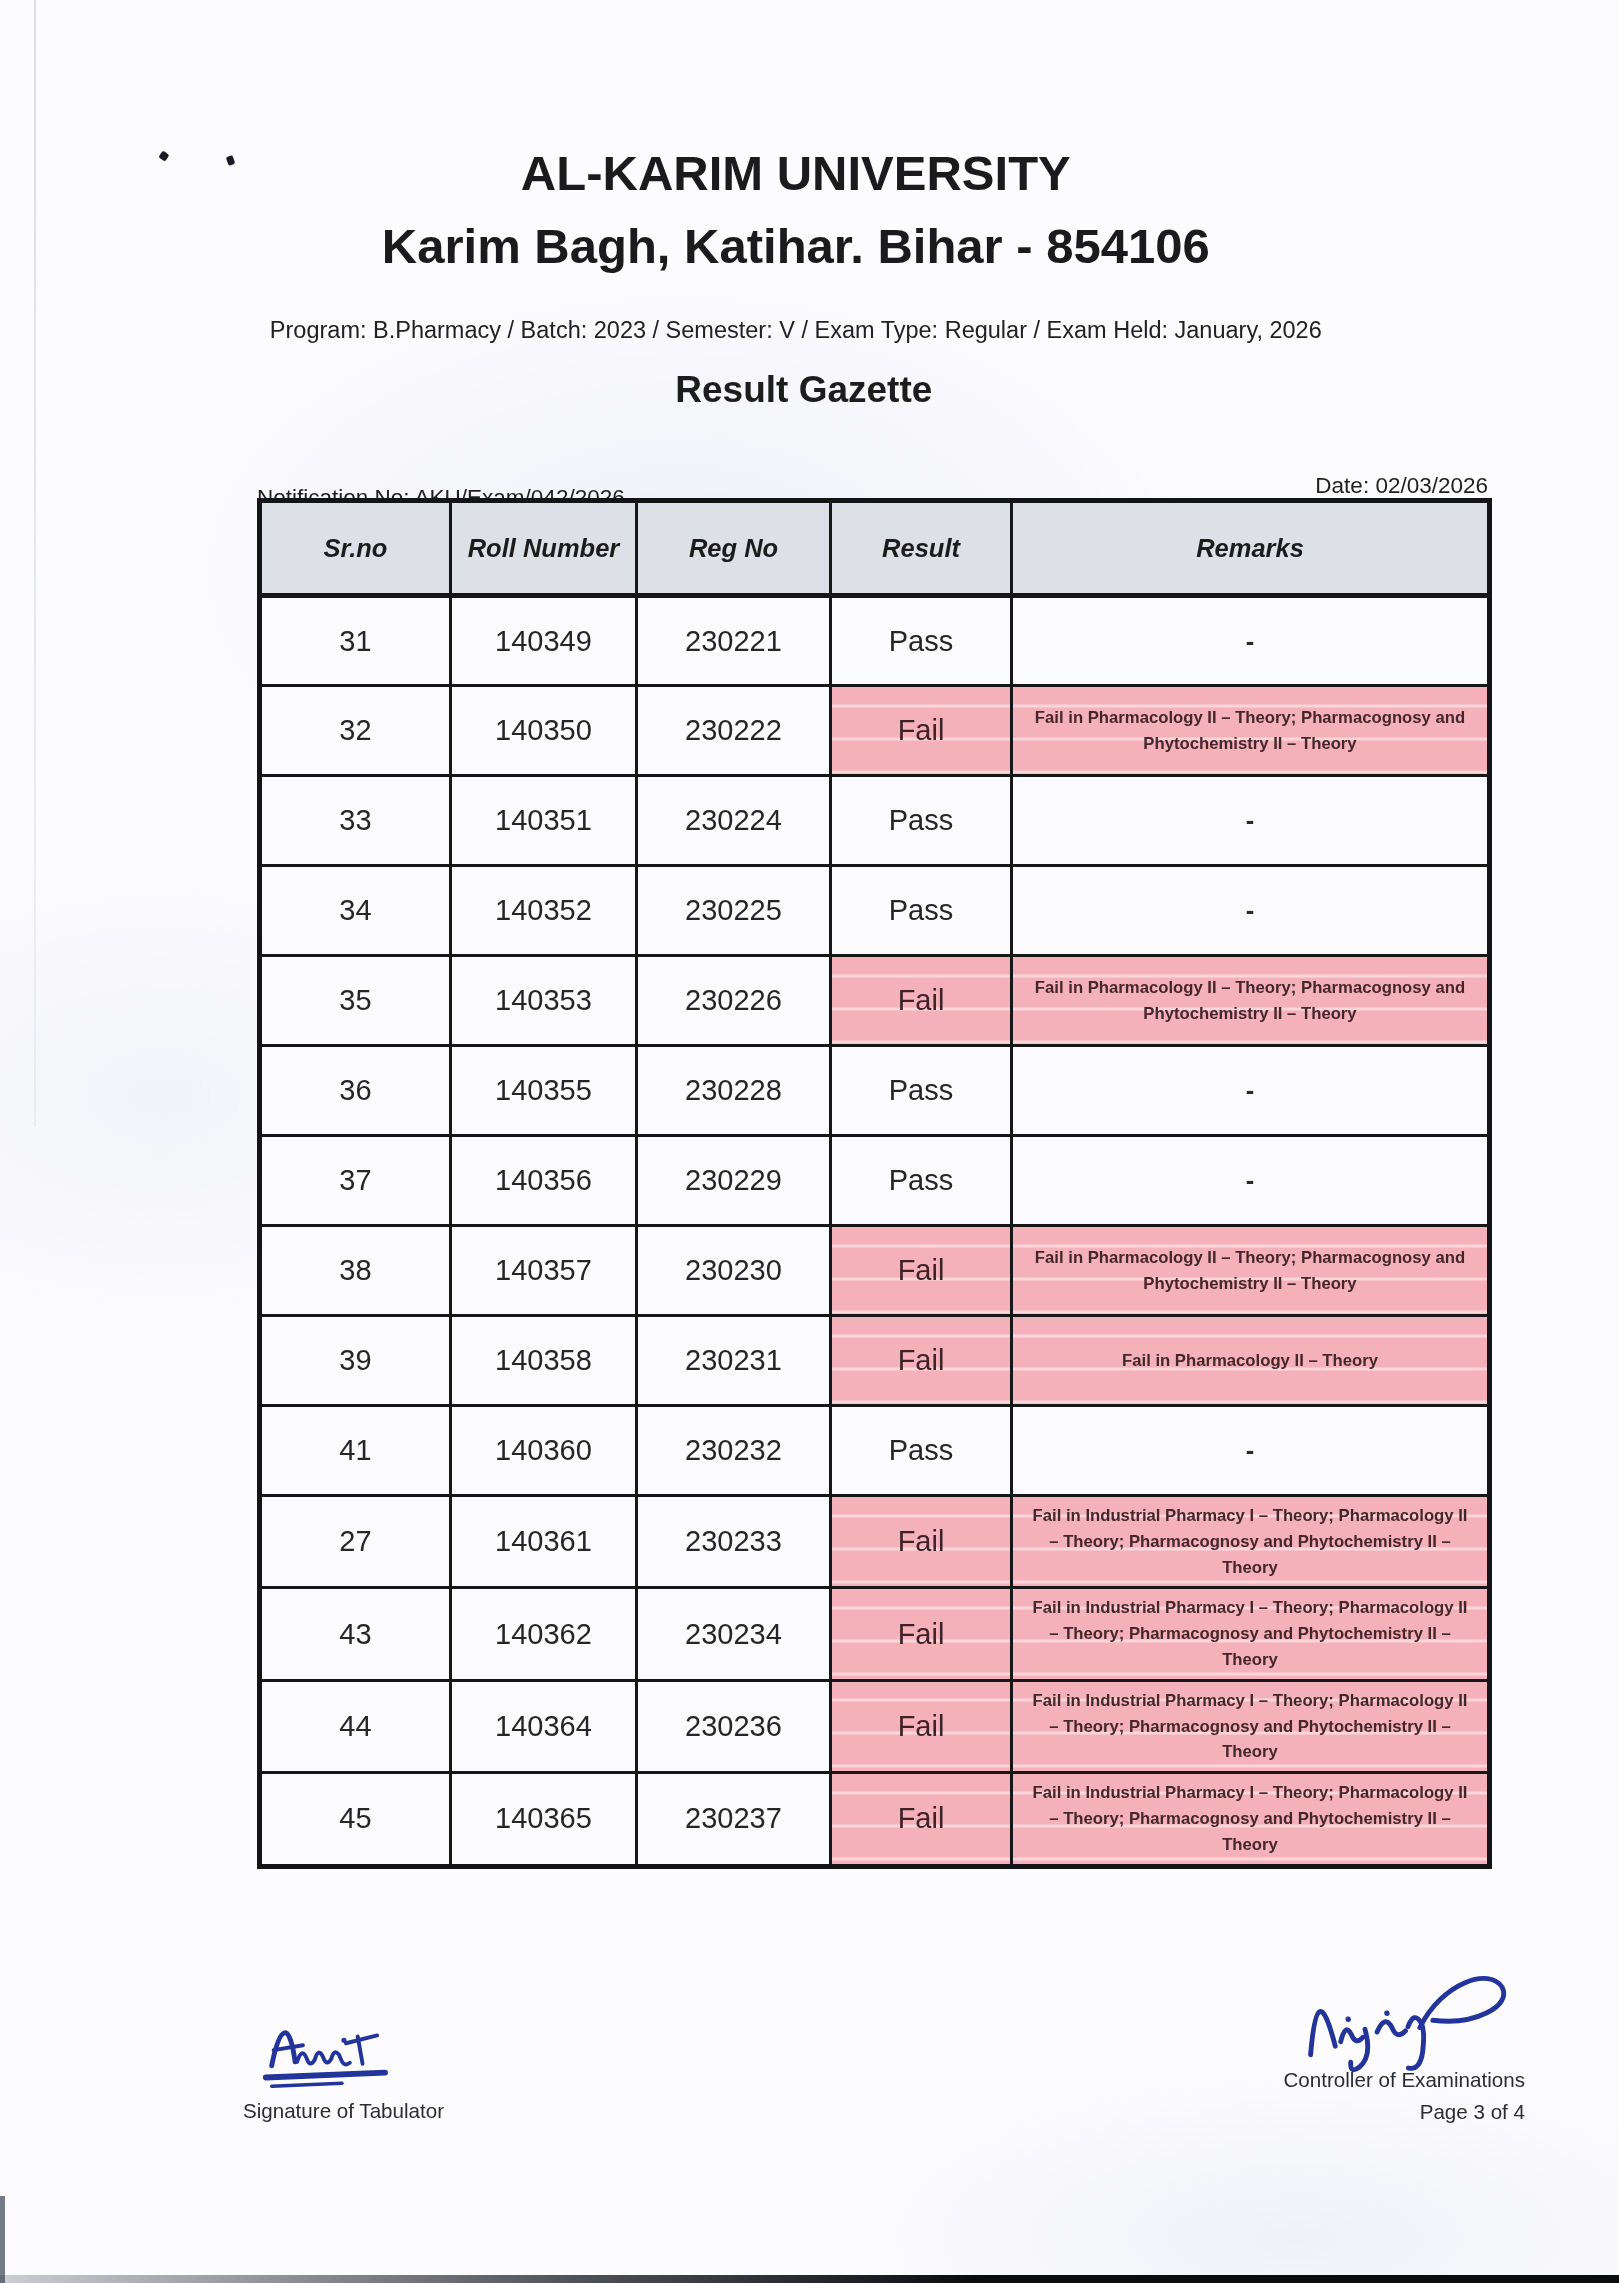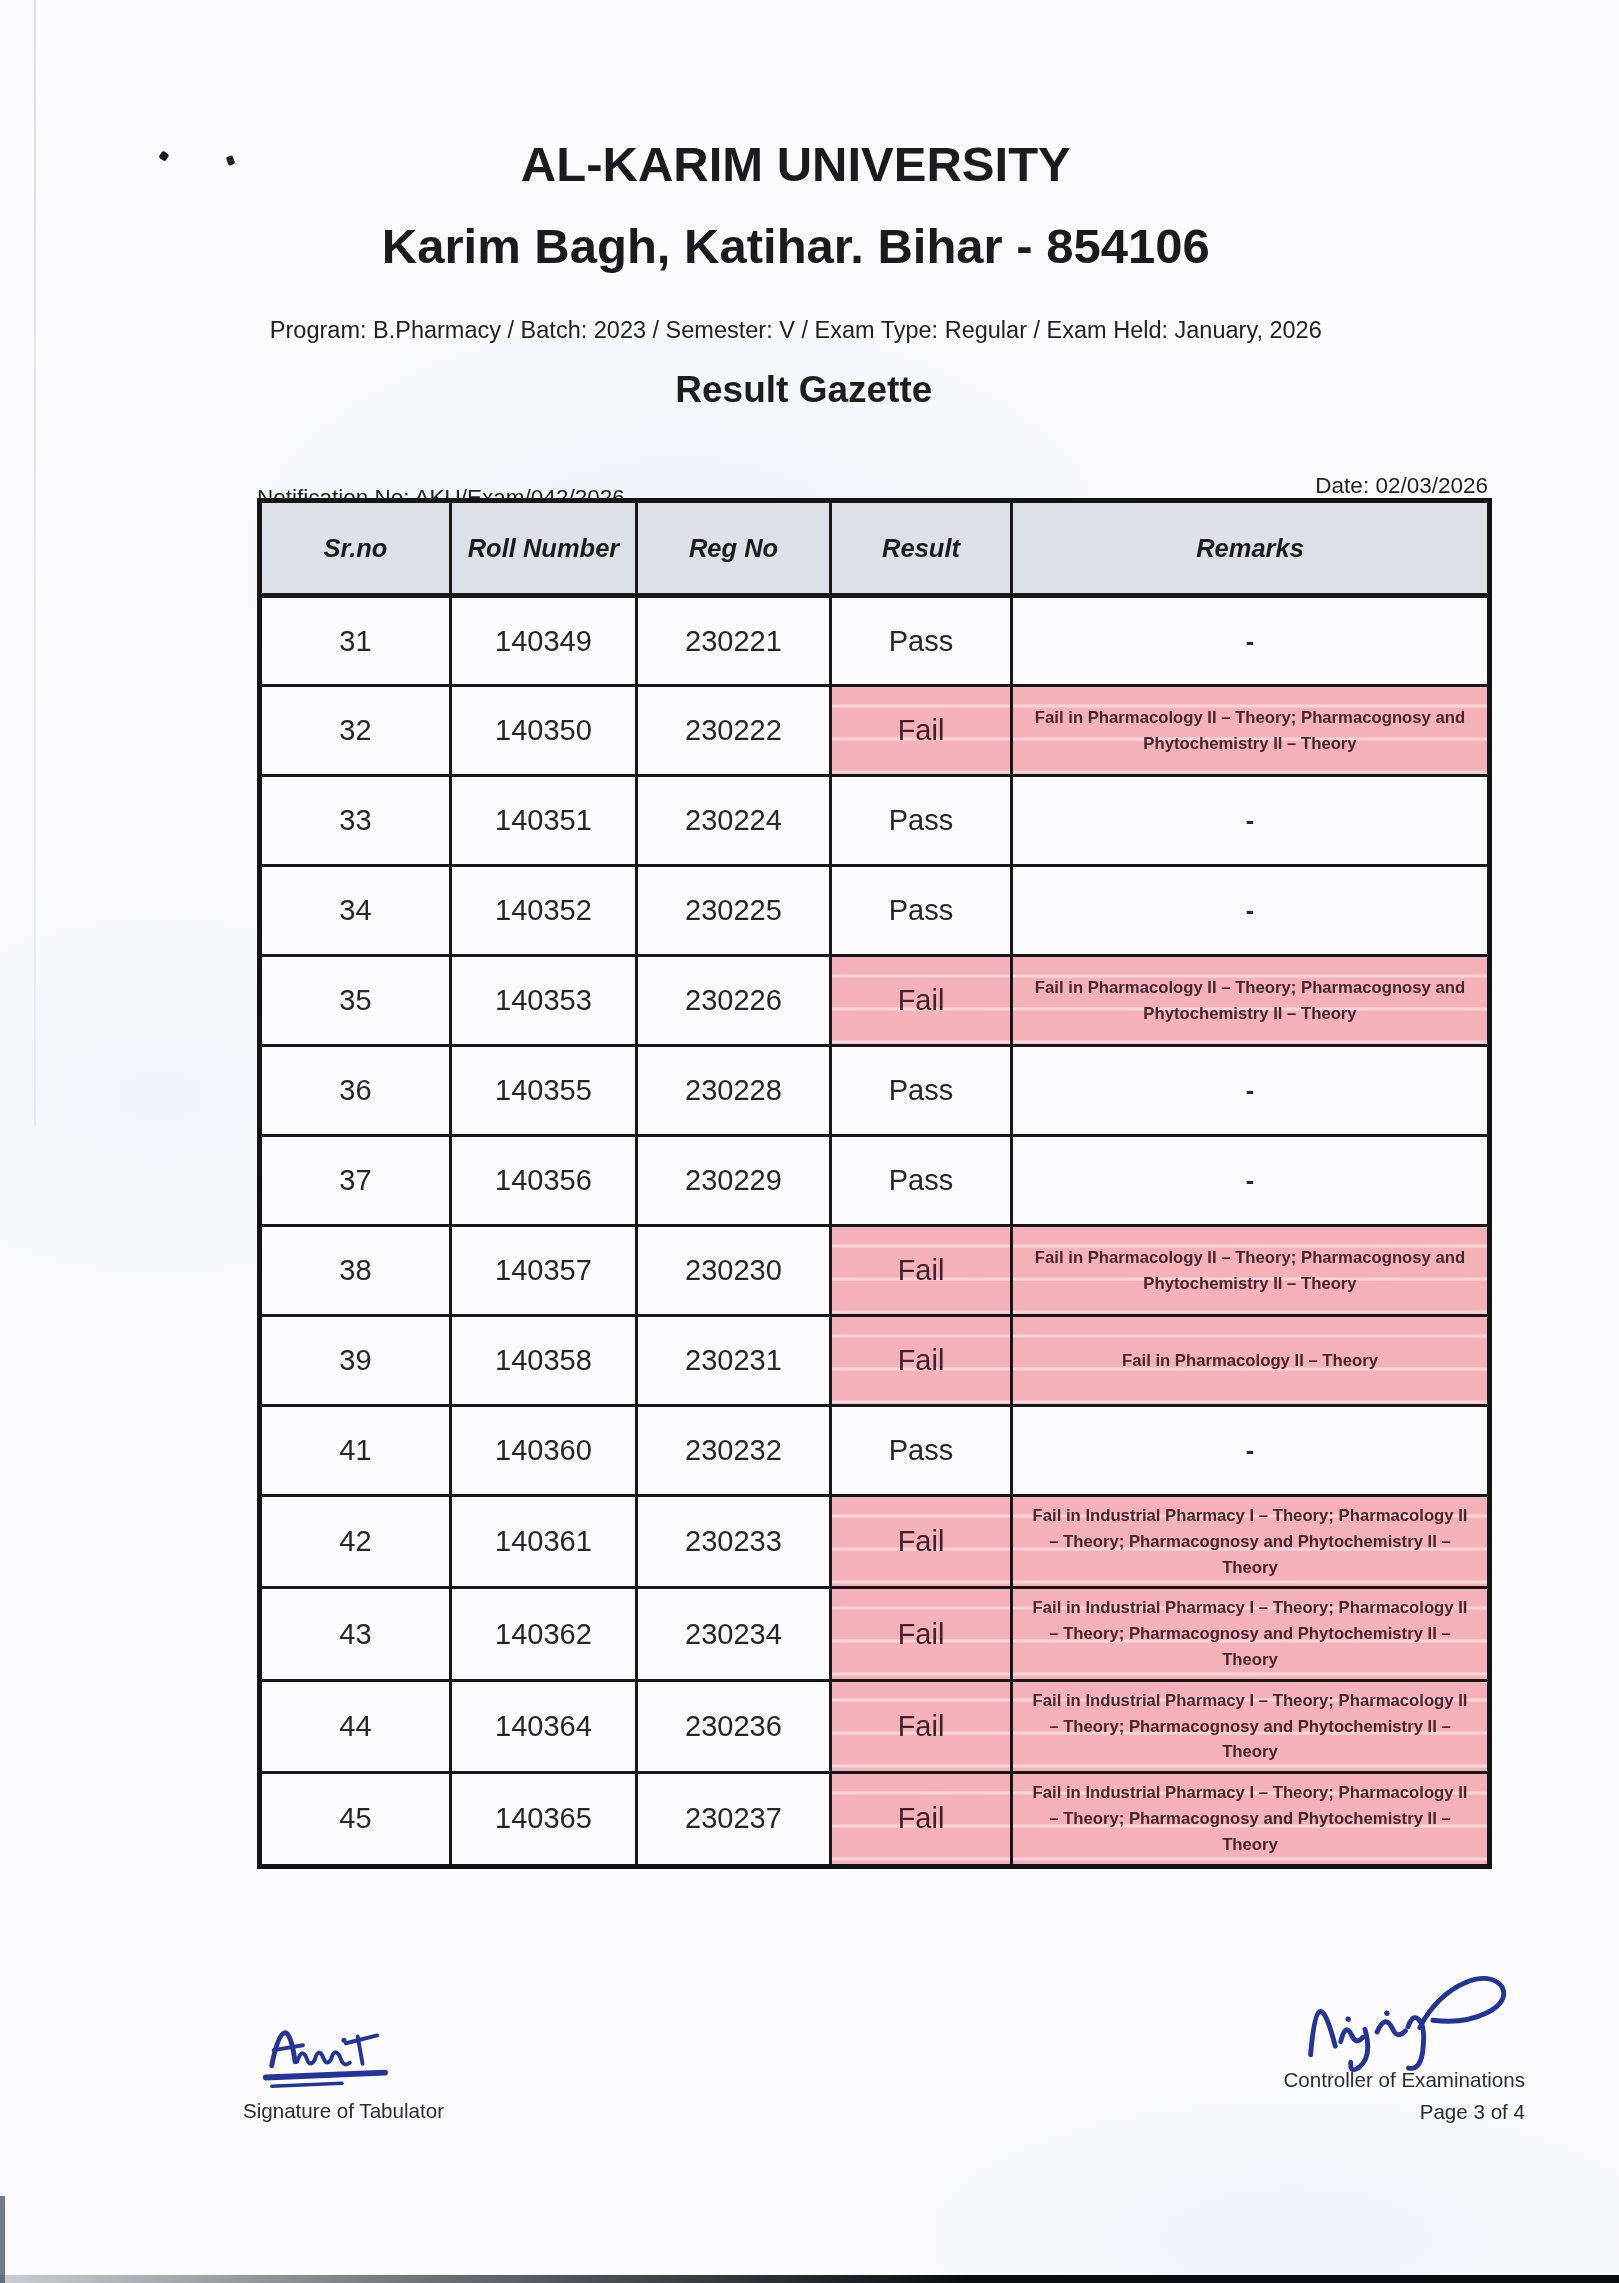--- a/index.html
+++ b/index.html
@@ -22,21 +22,21 @@
     background:linear-gradient(180deg, rgba(140,150,175,0.30), rgba(140,150,175,0.10));}
   .edge-left{position:absolute;left:0;top:2196px;width:4.9px;height:88px;background:#5a6472;opacity:.85;}
   .edge-bottom{position:absolute;left:0;bottom:0;width:1619px;height:8.8px;
     background:linear-gradient(90deg, rgba(60,66,82,0.25), rgba(25,27,36,0.75) 35%, #0b0c10 60%, #0b0c10);}
   .ink-dot{position:absolute;width:7.8px;height:7.8px;background:#1a1a22;border-radius:2px;}
   .ink-dot.d1{left:160px;top:152px;transform:rotate(35deg);}
   .ink-dot.d2{left:227px;top:156px;transform:rotate(-20deg);width:6.9px;height:8.8px;}
 
   
   .head-wrap{position:absolute;left:0;top:0;width:1619px;text-align:center;padding-left:27.4px;box-sizing:border-box;}
-  .uni-name{position:absolute;left:0;right:0;top:136px;font-size:49px;font-weight:700;letter-spacing:0px;color:#1b1b1b;}
+  .uni-name{position:absolute;left:0;right:0;top:145px;font-size:49px;font-weight:700;letter-spacing:0px;color:#1b1b1b;}
   .uni-addr{position:absolute;left:0;right:0;top:218px;font-size:49px;font-weight:700;color:#1b1b1b;}
   .program-line{position:absolute;left:0;right:0;top:317px;font-size:23.5px;font-weight:400;color:#222;}
   .gazette-title{position:absolute;left:16px;right:0;top:369px;font-size:37px;font-weight:700;color:#1d1d1d;}
   .head-wrap > div{padding-right:27.4px;}
 
   .meta-row{position:absolute;left:257px;width:1231px;top:443px;display:flex;justify-content:space-between;
     font-size:22.5px;font-weight:400;color:#1f1f1f;align-items:flex-end;}
   .meta-date{transform:translateY(-11.8px);margin-top:42px;}
 
   
@@ -192,21 +192,21 @@
       <td class="remarks">Fail in Pharmacology II – Theory</td>
     </tr>
         <tr>
       <td class="num">41</td>
       <td class="num">140360</td>
       <td class="num">230232</td>
       <td class="result">Pass</td>
       <td class="remarks">-</td>
     </tr>
         <tr class="fail">
-      <td class="num">42</td>
+      <td class="num">27</td>
       <td class="num">140361</td>
       <td class="num">230233</td>
       <td class="result">Fail</td>
       <td class="remarks">Fail in Industrial Pharmacy I – Theory; Pharmacology II – Theory; Pharmacognosy and Phytochemistry II – Theory</td>
     </tr>
         <tr class="fail">
       <td class="num">43</td>
       <td class="num">140362</td>
       <td class="num">230234</td>
       <td class="result">Fail</td>

